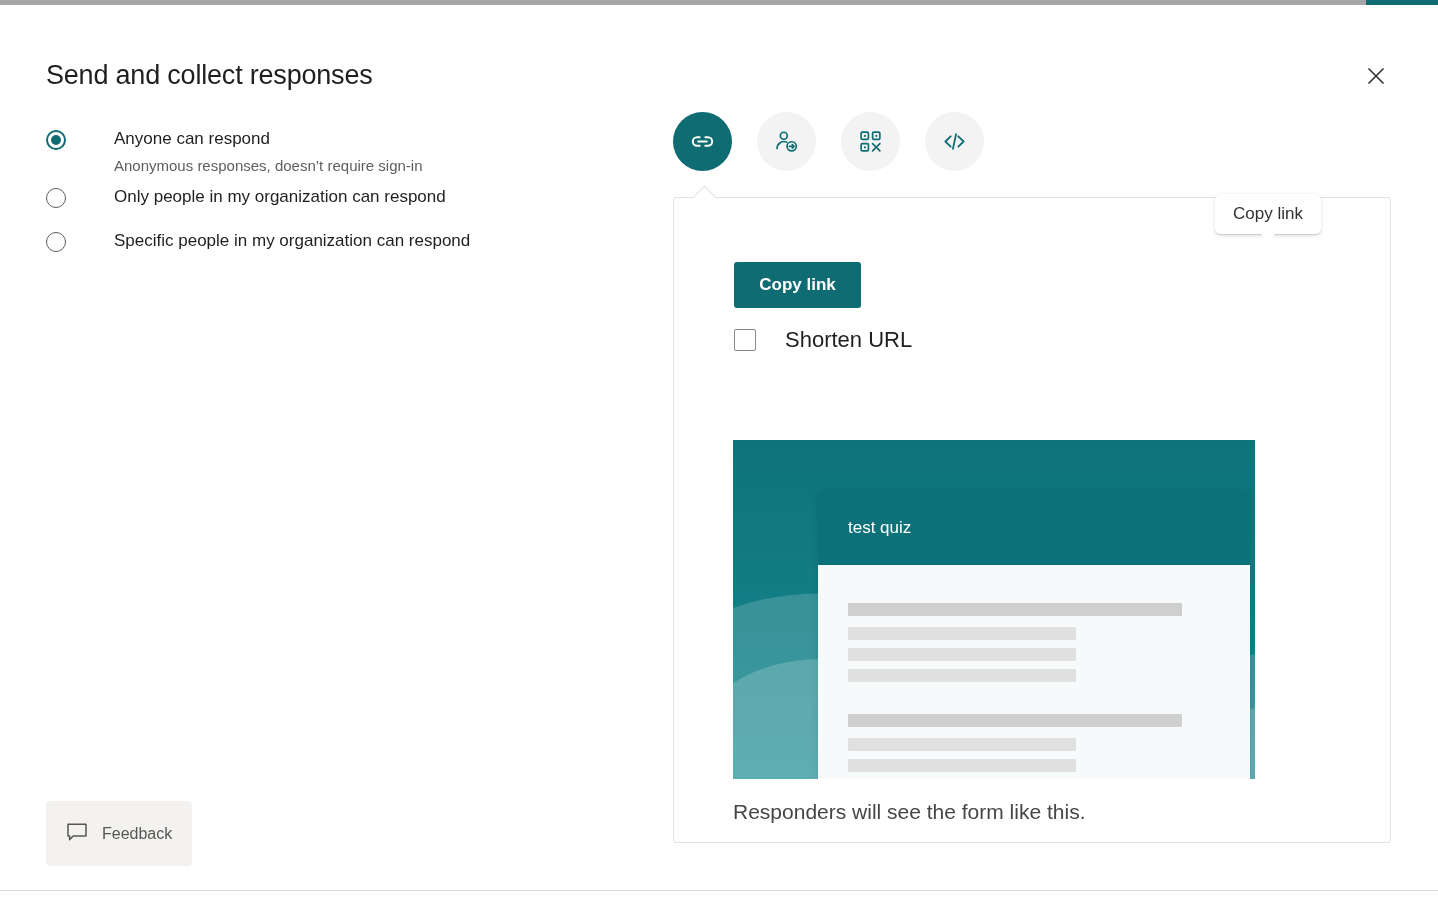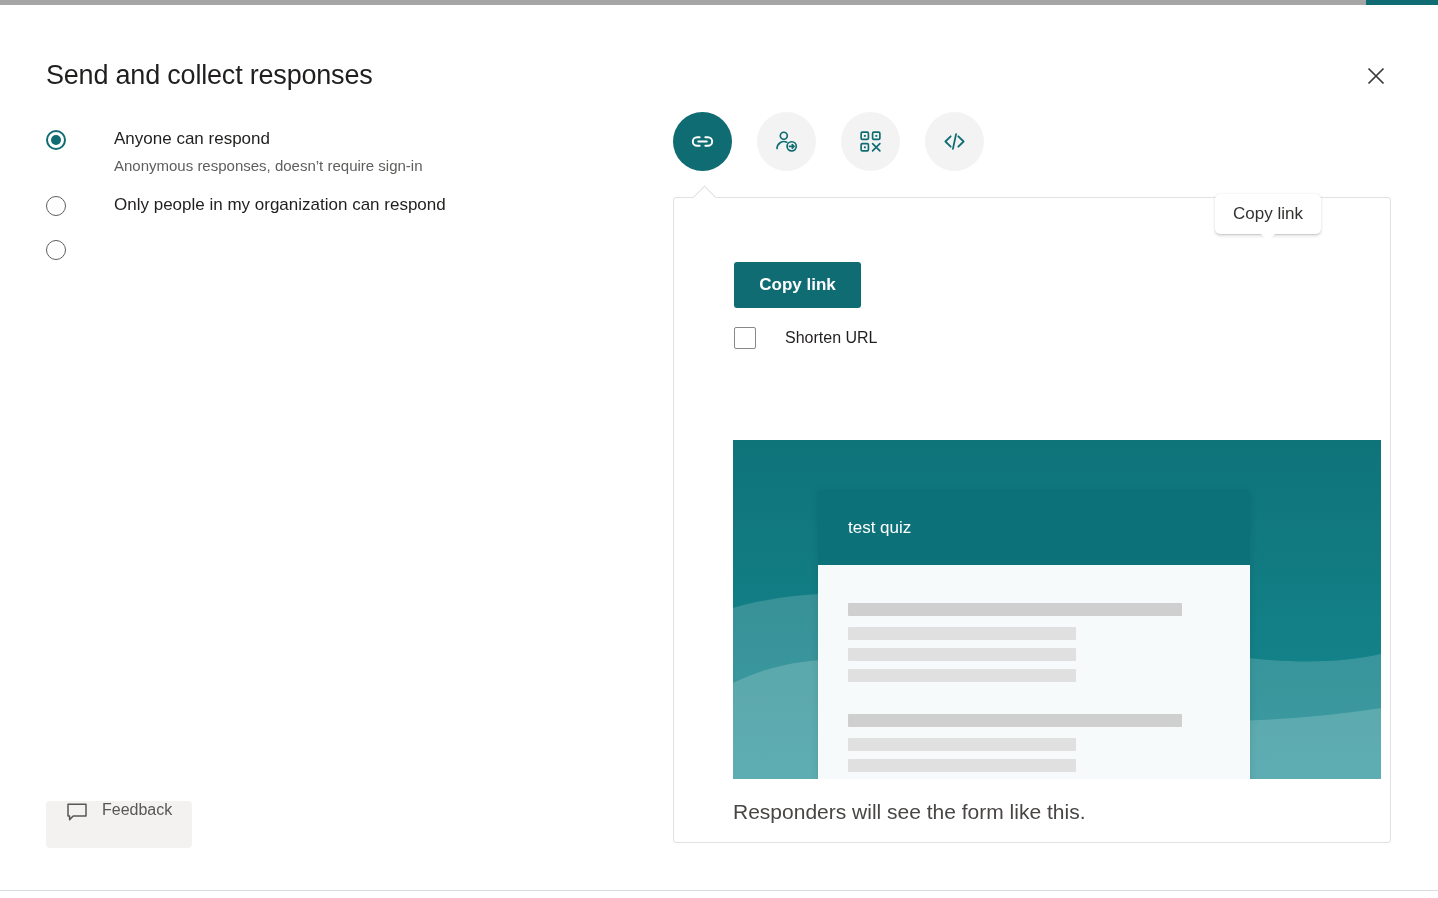--- a/index.html
+++ b/index.html
@@ -126,23 +126,24 @@
     color: #605e5c;
     line-height: 20px;
     margin-top: 6px;
   }
 
   
   .feedback-btn {
     position: absolute;
     left: 46px;
     top: 801px;
-    height: 47px;
+    height: 65px;
     padding: 0 20px;
     display: flex;
+    align-items: center;
     gap: 14px;
     background: #f3f2f1;
     border: none;
     border-radius: 4px;
     cursor: pointer;
     font-family: inherit;
   }
   .feedback-label {
     font-size: 16px;
     color: #575756;
@@ -270,30 +271,30 @@
   .checkbox {
     width: 22px;
     height: 22px;
     border: 1px solid #8a8886;
     border-radius: 2px;
     background: #ffffff;
     flex: 0 0 auto;
   }
   .shorten-label {
     margin-left: 29px;
-    font-size: 16px;
+    font-size: 22px;
     color: #201f1e;
   }
 
   
   .preview {
     position: absolute;
     left: 59px;
     top: 242px;
-    width: 648px;
+    width: 522px;
     height: 339px;
     overflow: hidden;
     background: #147e84;
   }
   .preview-bg {
     position: absolute;
     inset: 0;
     width: 100%;
     height: 100%;
   }
@@ -360,29 +361,32 @@
   <div class="options">
 
     <div class="option-row">
       <span class="radio checked"></span>
       <span class="option-text">
         <span class="option-label">Anyone can respond</span>
         <span class="option-desc" style="display:block;">Anonymous responses, doesn’t require sign-in</span>
       </span>
     </div>
 
-    <div class="option-row" style="margin-top:18px;">
+    <div class="option-row" style="margin-top:10px;">
       <span class="radio"></span>
       <span class="option-text">
         <span class="option-label">Only people in my organization can respond</span>
       </span>
     </div>
 
     <div class="option-row" style="margin-top:22px;">
       <span class="radio"></span>
+      <span class="option-text">
+        <span class="option-label">Specific people in my organization can respond</span>
+      </span>
     </div>
 
   </div>
 
   <button class="feedback-btn">
     <span>
       <svg width="22" height="22" viewBox="0 0 22 22">
         <path d="M2 3.2 H20 V15 H7.2 L3.6 18.6 V15 H2 Z" stroke="#575756" stroke-width="1.5" fill="none" stroke-linejoin="round"></path>
       </svg>
     </span>

